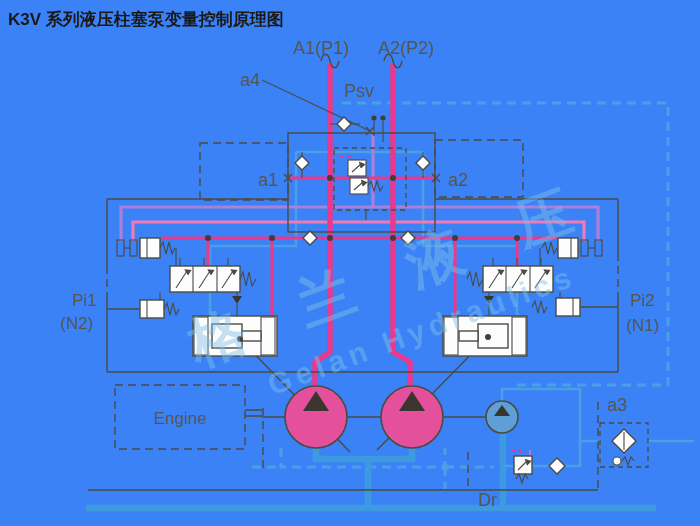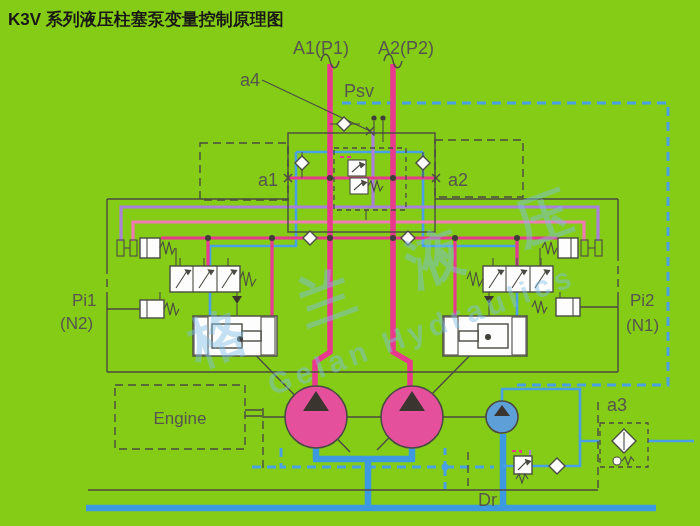--- a/index.html
+++ b/index.html
@@ -1,16 +1,16 @@
 <!DOCTYPE html>
 <html><head>
 <meta charset="utf-8">
 <style>
   html,body{margin:0;padding:0;background:#ffffff;}
-  .stage{position:relative;width:700px;height:526px;background:#84cc16;overflow:hidden;
+  .stage{position:relative;width:700px;height:526px;background:#3b82f6;overflow:hidden;
          font-family:"Liberation Sans",sans-serif;}
   svg{position:absolute;left:0;top:0;}
   
   .st  {stroke:#4b4a43;stroke-width:1.4;fill:none;}
   .st1 {stroke:#4b4a43;stroke-width:1.1;fill:none;}
   .std {stroke:#4b4a43;stroke-width:1.4;fill:none;stroke-dasharray:8,5;}
   .std2{stroke:#4b4a43;stroke-width:1.3;fill:none;stroke-dasharray:5,4;}
   .pk  {stroke:#e8398f;stroke-width:5.5;fill:none;}
   .pk2 {stroke:#e8398f;stroke-width:3.2;fill:none;}
   .pk3 {stroke:#f07ab4;stroke-width:3.2;fill:none;}

